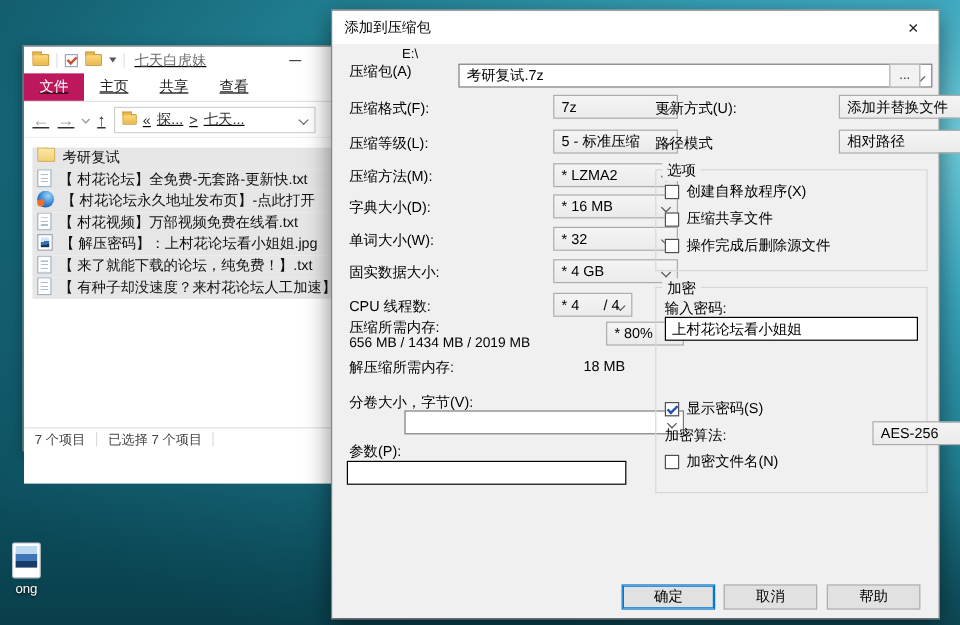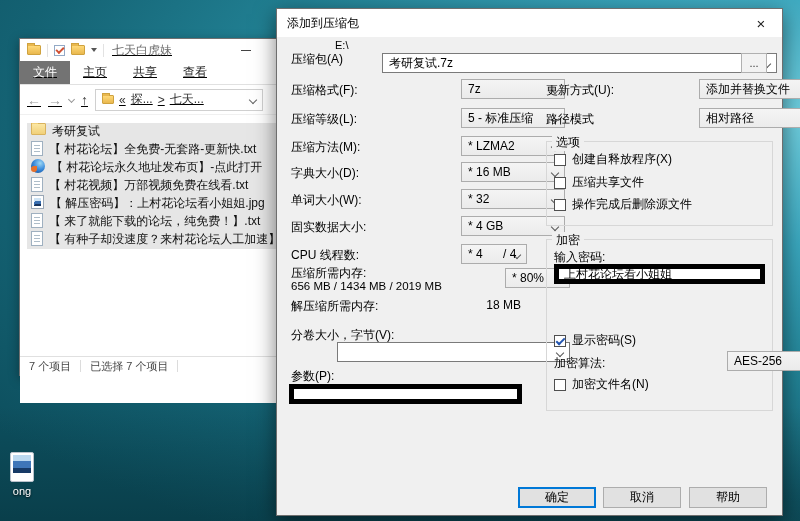--- a/index.html
+++ b/index.html
@@ -28,21 +28,21 @@
   .fo::before{content:"";position:absolute;top:-3px;left:-1px;width:6px;height:2px;background:#e9b84e;border:1px solid #cfa23f;border-bottom:none;}
   .qat{position:relative;width:11px;height:11px;background:#fff;border:1px solid #93a9c6;}
   .qat::after{content:"";position:absolute;left:1px;top:1px;width:6px;height:3px;border-left:2px solid #d05033;border-bottom:2px solid #d05033;transform:rotate(-45deg);}
   .caret{width:0;height:0;border-left:3px solid transparent;border-right:3px solid transparent;border-top:4px solid #555;}
   .wtitle{font-size:12px;color:#6b6b6b;margin-left:2px;white-space:nowrap;}
   .minbox{position:absolute;left:206px;top:0;width:40px;height:22px;display:flex;align-items:center;justify-content:center;}
   .dash{width:10px;height:1px;background:#444;}
 
   .tabs{height:24px;background:#fff;border-bottom:1px solid #e1e1e1;display:flex;align-items:stretch;}
   .tab{font-size:12px;color:#222;display:flex;align-items:center;padding:0 13px;white-space:nowrap;}
-  .tab.file{background:#737373;color:#fff;}
+  .tab.file{background:#be185d;color:#fff;}
 
   .navbar{height:30px;background:#fff;display:flex;align-items:center;gap:7px;padding:0 7px;border-bottom:1px solid #f0f0f0;}
   .nav-arrow{font-size:14px;line-height:1;color:#9b9b9b;}
   .nav-up{color:#3c3c3c;}
   .chev{width:6px;height:6px;border-right:1px solid #666;border-bottom:1px solid #666;transform:rotate(45deg);}
   .chev-sm{width:5px;height:5px;border-right:1px solid #999;border-bottom:1px solid #999;transform:rotate(45deg);}
   .addr{height:22px;width:168px;border:1px solid #d0d0d0;display:flex;align-items:center;gap:5px;padding:0 6px;font-size:12px;color:#333;white-space:nowrap;}
   .fo.mini{width:12px;height:9px;}
   .addr .chev{margin-left:auto;}
 
@@ -69,21 +69,21 @@
   .dialog{position:absolute;left:276px;top:8px;width:507px;height:508px;background:#f0f0f0;
     border:1px solid #6e6e6e;box-shadow:0 6px 20px rgba(0,0,0,.5);}
   .dtitle{position:relative;height:28px;background:#fff;display:flex;align-items:center;padding-left:10px;font-size:12px;color:#000;}
   .dclose{position:absolute;right:0;top:0;width:42px;height:28px;display:flex;align-items:center;justify-content:center;
     font-size:15px;color:#222;}
   .dbody{position:absolute;left:0;top:28px;right:0;bottom:0;background:#f0f0f0;}
   .combo{position:absolute;height:20px;background:linear-gradient(#f4f4f4,#ebebeb);border:1px solid #acacac;
     display:flex;align-items:center;padding:0 18px 0 6px;font-size:12px;color:#000;white-space:nowrap;overflow:hidden;margin-left:48px;}
   .combo .chev{position:absolute;right:6px;top:7px;border-color:#555;}
   .combo.white{background:#fff;border:1px solid #7a7a7a;}
-  .tfield{position:absolute;height:20px;background:#fff;border:5px solid #000000;font-size:12px;padding:0 5px;
+  .tfield{position:absolute;height:20px;background:#fff;border:1px solid #000000;font-size:12px;padding:0 5px;
     font-family:"Liberation Sans", sans-serif;color:#000;}
   .mini-btn{position:absolute;width:26px;height:20px;background:#f2f2f2;border:1px solid #b0b0b0;font-size:11px;
     color:#333;display:flex;align-items:center;justify-content:center;font-family:"Liberation Sans", sans-serif;}
   .group{position:absolute;border:1px solid #d7d7d7;}
   .glabel{position:absolute;font-size:12px;background:#f0f0f0;padding:0 4px;white-space:nowrap;}
   .cb{position:absolute;display:flex;align-items:center;gap:6px;font-size:12px;color:#000;white-space:nowrap;}
   .cbbox{position:relative;width:12px;height:12px;background:#fff;border:1px solid #4f4f4f;flex:0 0 12px;}
   .cbbox.checked::after{content:"";position:absolute;left:1px;top:2px;width:7px;height:3px;
     border-left:2px solid #2456b0;border-bottom:2px solid #2456b0;transform:rotate(-45deg);}
   .btn{position:absolute;width:78px;height:21px;background:#e1e1e1;border:1px solid #adadad;font-size:12px;color:#000;

